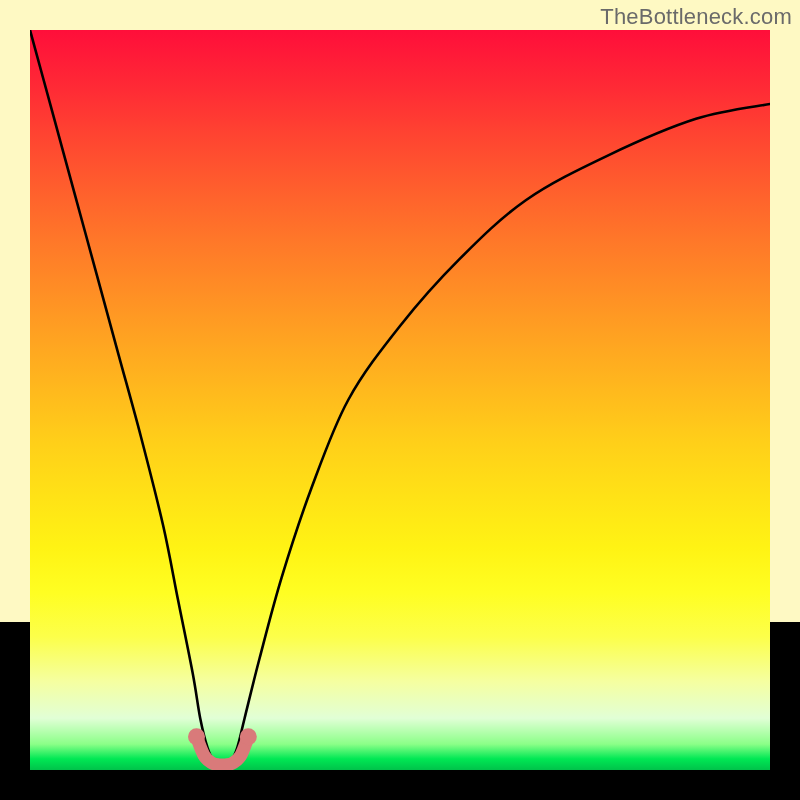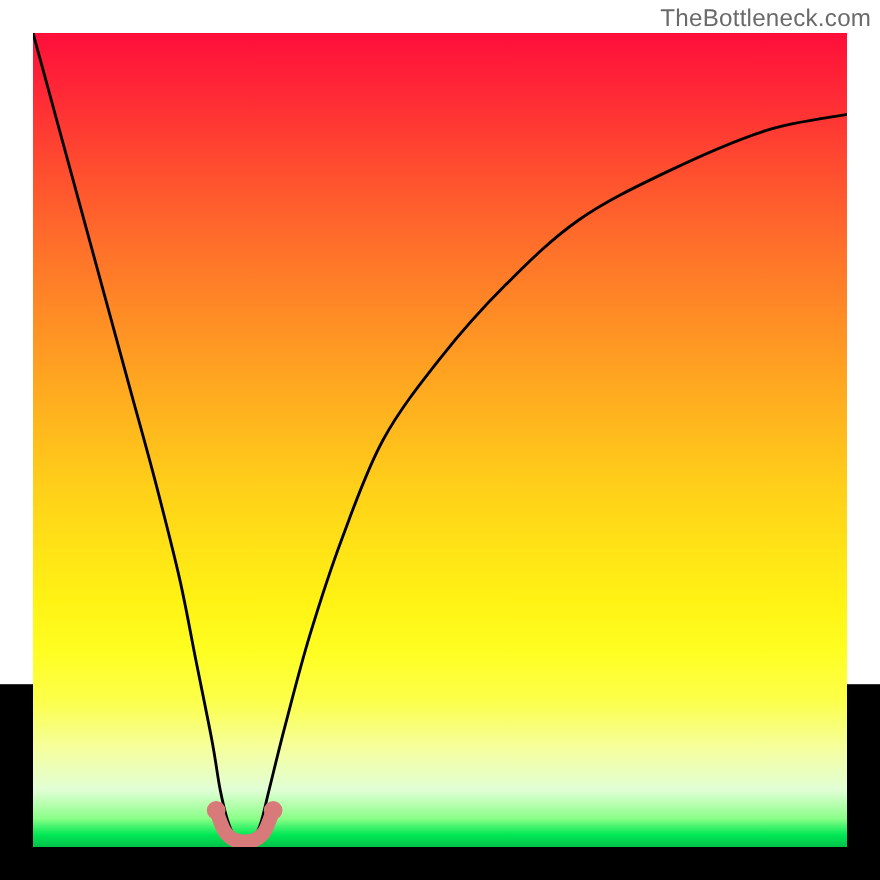--- a/index.html
+++ b/index.html
@@ -8,21 +8,21 @@
     width: 800px;
     height: 800px;
     overflow: hidden;
     background: #000;
     font-family: Arial, Helvetica, sans-serif;
   }
   .frame {
     position: relative;
     width: 800px;
     height: 622px;
-    background: #ffffff;
+    background: #fef9c3;
   }
   .plot-area {
     position: absolute;
     left: 30px;
     top: 30px;
     width: 740px;
     height: 740px;
     background: linear-gradient(to bottom,
       #ff0e3a 0%,
       #ff2b35 8%,

